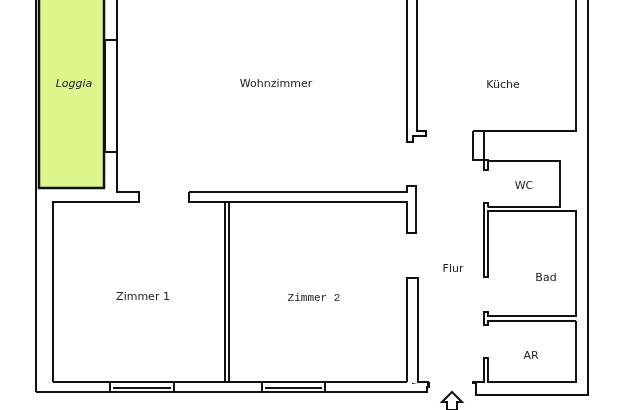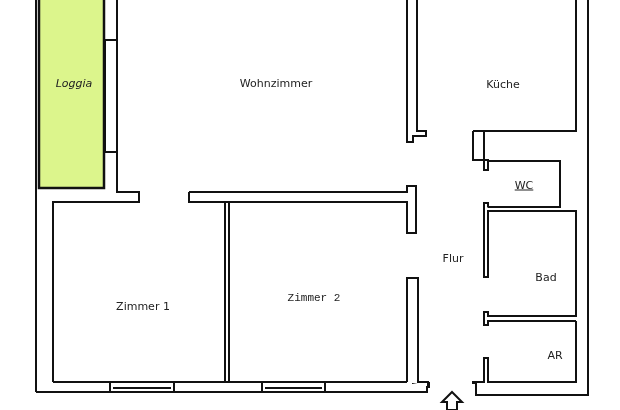--- a/index.html
+++ b/index.html
@@ -49,18 +49,18 @@
   <polyline class="wall" points="484,203 484,277 488,277 488,211 576,211 576,316 488,316 488,312 484,312 484,325 488,325 488,321 576,321"></polyline>
 
   <polyline class="line" points="576,321 576,382 488,382 488,358 484,358 484,382 472,382"></polyline>
 
   <polygon class="wall" points="452,392 462,402 457,402 457,410 447,410 447,402 442,402"></polygon>
 </svg>
 
 <div class="room-label" style="left:74px;top:83px;font-style:italic;">Loggia</div>
 <div class="room-label" style="left:276px;top:83px;">Wohnzimmer</div>
 <div class="room-label" style="left:503px;top:68px;margin-top:16px;">Küche</div>
-<div class="room-label" style="left:524px;top:185px;text-decoration:underline;">WC</div>
-<div class="room-label" style="left:453px;top:258px;">Flur</div>
+<div class="room-label" style="left:524px;top:185px;">WC</div>
+<div class="room-label" style="left:453px;top:268px;">Flur</div>
 <div class="room-label" style="left:534px;top:277px;margin-left:12px;">Bad</div>
-<div class="room-label" style="left:143px;top:306px;">Zimmer 1</div>
+<div class="room-label" style="left:143px;top:296px;">Zimmer 1</div>
 <div class="room-label" style="left:314px;top:298px;font-family:Liberation Mono, monospace;">Zimmer 2</div>
-<div class="room-label" style="left:531px;top:355px;margin-left:24px;">AR</div>
+<div class="room-label" style="left:531px;top:355px;">AR</div>
 
 </body></html>

